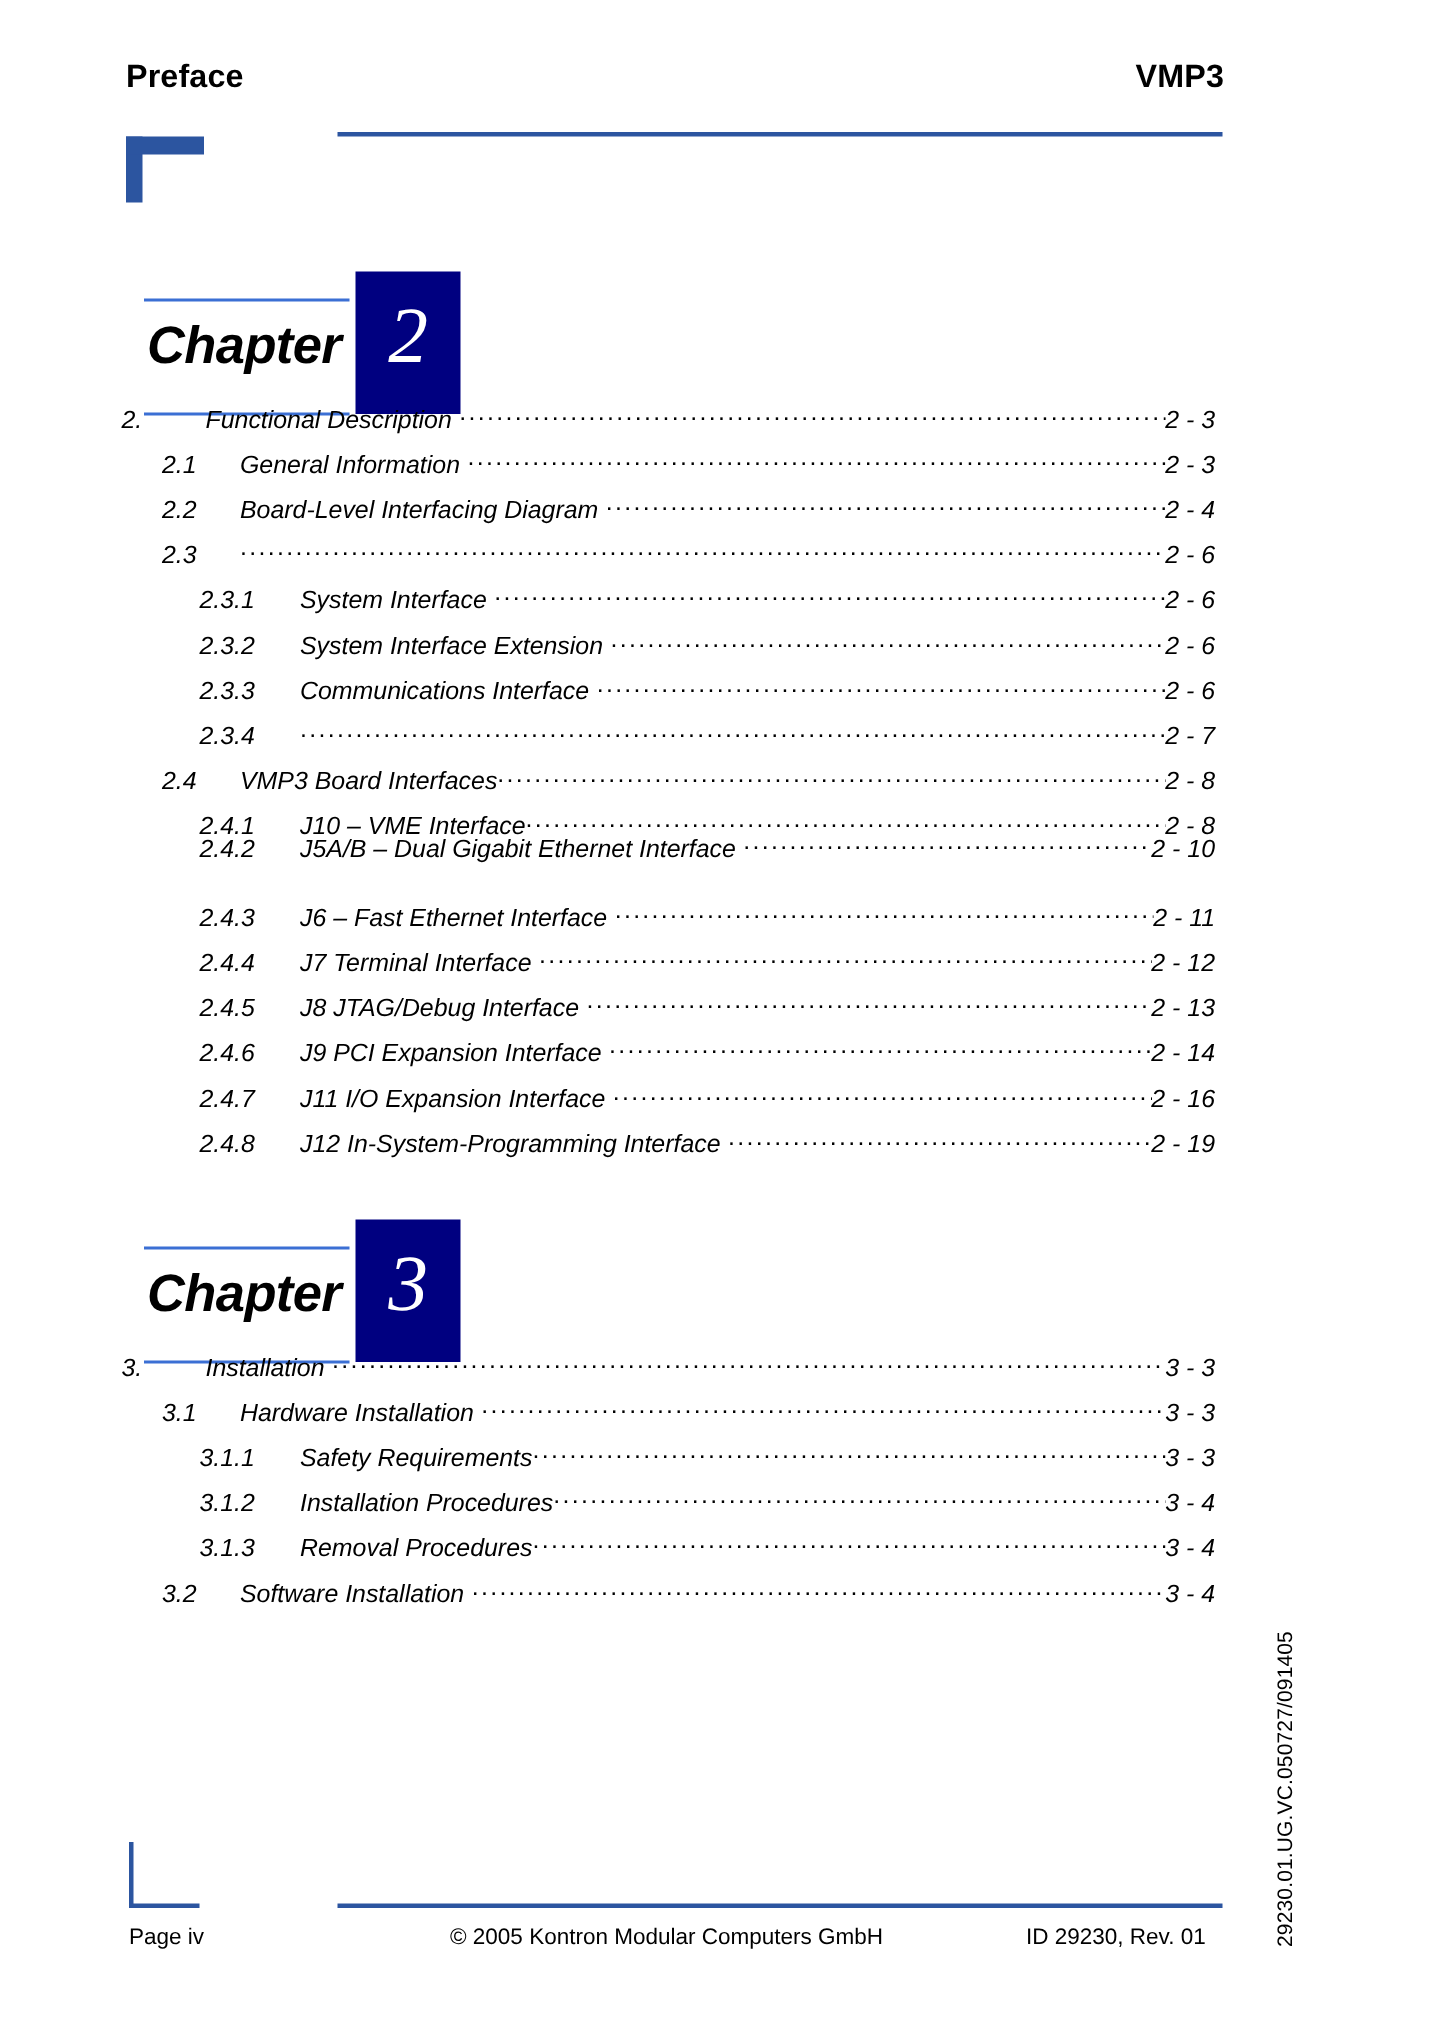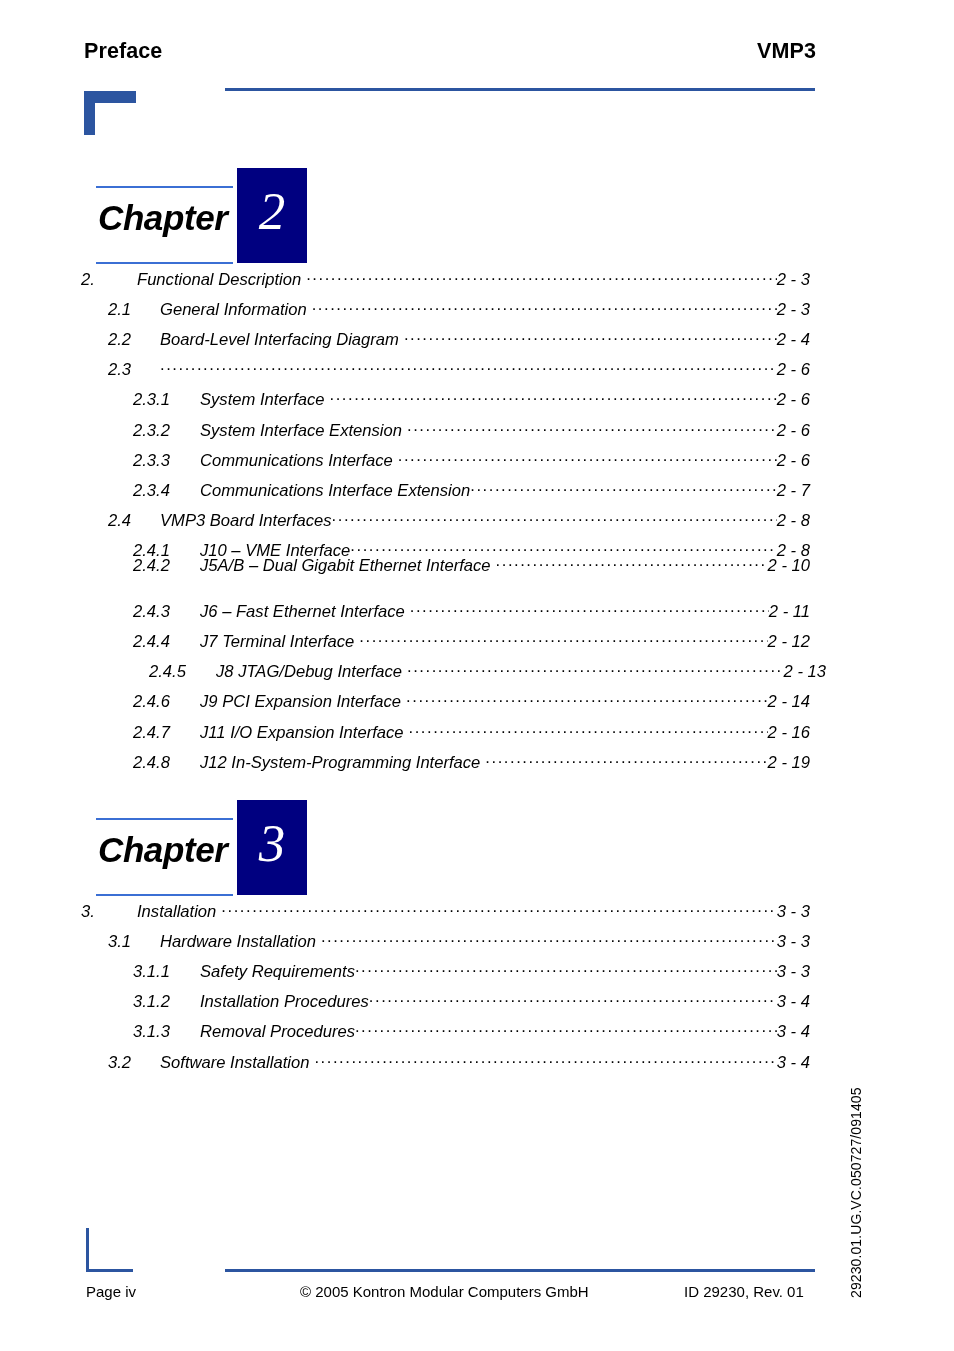--- a/index.html
+++ b/index.html
@@ -73,20 +73,21 @@
     height: 12px;
     background: #2C55A0;
   }
 
   
   .chapter-block {
     position: absolute;
     left: 96px;
     width: 215px;
     height: 78px;
+    margin-top: 13px;
   }
   .chapter-rule {
     position: absolute;
     left: 0;
     width: 137px;
     height: 2px;
     background: #3B6FD4;
   }
   .chapter-rule.top { top: 0px; }
   .chapter-rule.bottom { bottom: 0px; }
@@ -295,21 +296,20 @@
         <span class="toc-page">2 - 6</span>
       </div>
       <div class="toc-row lvl3" style="top: 449.2px;">
         <span class="toc-num">2.3.3</span>
         <span class="toc-title gap-before">Communications Interface</span>
         <span class="toc-leader"></span>
         <span class="toc-page">2 - 6</span>
       </div>
       <div class="toc-row lvl3" style="top: 479.4px;">
         <span class="toc-num">2.3.4</span>
-        <span class="toc-title">Communications Interface Extension</span>
         <span class="toc-leader"></span>
         <span class="toc-page">2 - 7</span>
       </div>
       <div class="toc-row lvl2" style="top: 509.6px;">
         <span class="toc-num">2.4</span>
         <span class="toc-title">VMP3 Board Interfaces</span>
         <span class="toc-leader"></span>
         <span class="toc-page">2 - 8</span>
       </div>
       <div class="toc-row lvl3" style="top: 539.8px;">
@@ -329,21 +329,21 @@
         <span class="toc-title gap-before">J6 – Fast Ethernet Interface</span>
         <span class="toc-leader"></span>
         <span class="toc-page">2 - 11</span>
       </div>
       <div class="toc-row lvl3" style="top: 630.4px;">
         <span class="toc-num">2.4.4</span>
         <span class="toc-title gap-before">J7 Terminal Interface</span>
         <span class="toc-leader"></span>
         <span class="toc-page">2 - 12</span>
       </div>
-      <div class="toc-row lvl3" style="top: 660.6px; margin-left: 16px;">
+      <div class="toc-row lvl3" style="top: 660.6px;">
         <span class="toc-num">2.4.5</span>
         <span class="toc-title gap-before">J8 JTAG/Debug Interface</span>
         <span class="toc-leader"></span>
         <span class="toc-page">2 - 13</span>
       </div>
       <div class="toc-row lvl3" style="top: 690.8px;">
         <span class="toc-num">2.4.6</span>
         <span class="toc-title gap-before">J9 PCI Expansion Interface</span>
         <span class="toc-leader"></span>
         <span class="toc-page">2 - 14</span>

